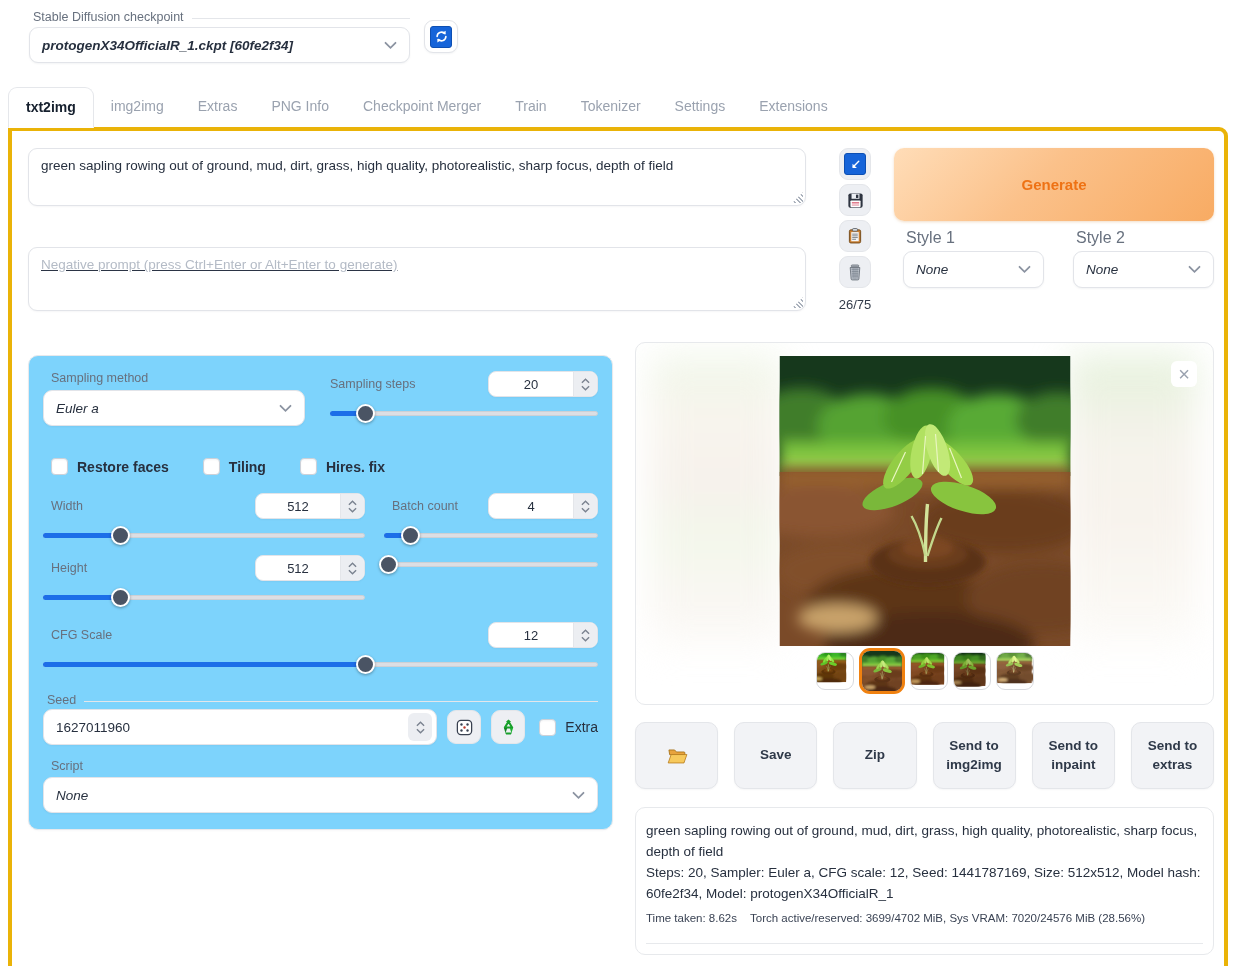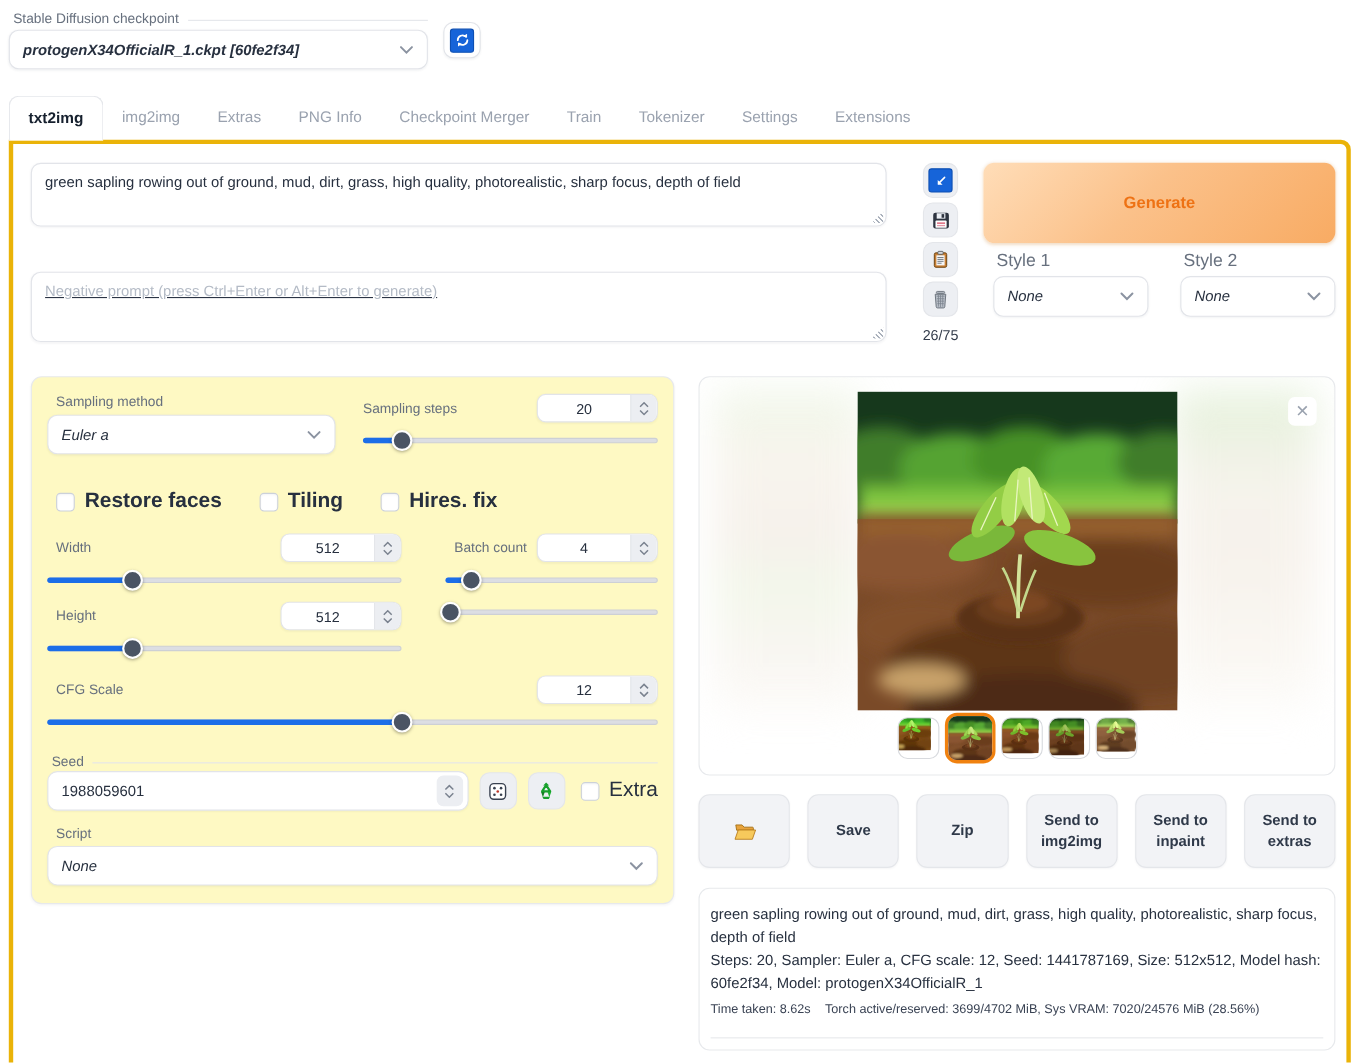--- a/index.html
+++ b/index.html
@@ -6,21 +6,21 @@
   html,body { background:#fff; }
   body {
     width:1236px; height:966px; overflow:hidden;
     font-family:"Liberation Sans", sans-serif;
     color:#2b3445; font-size:13px;
     position:relative;
   }
   .app { padding:8px; }
 
   
-  .ckpt-row { display:flex; align-items:flex-start; gap:14px; margin-top:2px; }
+  .ckpt-row { display:flex; align-items:flex-start; gap:14px; margin-top:2px;margin-left:21px; }
   .ckpt-block { width:381px; }
   .legend { display:flex; align-items:center; gap:8px; color:#67707e; font-size:12.5px; padding-left:4px; }
   .legend::after { content:""; flex:1; height:1px; background:#e4e6ea; margin-top:2px; }
   .dd { display:flex; align-items:center; justify-content:space-between; height:36px;
         background:#fff; border:1px solid #e2e4e9; border-radius:9px; padding:0 12px;
         box-shadow:0 1px 2px rgba(20,30,50,.05); cursor:pointer; margin-top:3px;font-style:italic; }
   .dd-val { font-size:13.5px; color:#27303f; font-weight:600; }
   .chev { flex:none; }
   .icon-btn { width:34px; height:33px; border:1px solid #e2e4e9; border-radius:9px; background:#fff;
               display:flex; align-items:center; justify-content:center; cursor:pointer; margin-top:10px;
@@ -57,40 +57,40 @@
   .generate-btn { width:100%; height:73px; border:none; border-radius:10px; cursor:pointer;
                   background:linear-gradient(135deg,#ffddb8 0%,#fbc18a 45%,#f8ab63 100%);
                   color:#ee7214; font-weight:700; font-size:15px; font-family:inherit;
                   box-shadow:0 1px 3px rgba(200,120,30,.25); }
   .styles-row { display:flex; gap:29px; margin-top:8px; padding-left:9px; }
   .style-block { width:141px; }
   .style-label { color:#67707e; font-size:16px; padding-left:3px; margin-bottom:4px; }
 
   
   .panels { display:flex; margin-top:30px; gap:22px; align-items:flex-start; }
-  .settings-card { width:585px; border:1px solid #e7e9ec; border-radius:10px; background:#fef9c3; padding:15px 14px 16px; box-shadow:0 1px 2px rgba(20,30,50,.03); }
+  .settings-card { width:585px; border:1px solid #e7e9ec; border-radius:10px; background:#7dd3fc; padding:15px 14px 16px; box-shadow:0 1px 2px rgba(20,30,50,.03);margin-top:13px; }
   .lbl { color:#67707e; font-size:12.5px; }
   .samp-row { display:flex; }
   .samp-left { width:262px; }
   .samp-left .lbl { padding-left:8px; margin-bottom:5px; }
   .samp-right { flex:1; margin-left:25px; }
   .num-row { display:flex; align-items:center; justify-content:space-between; }
   .num { display:flex; align-items:stretch; width:110px; height:26px; border:1px solid #e2e4e9; border-radius:8px; background:#fff; overflow:hidden; box-shadow:0 1px 2px rgba(20,30,50,.04); }
   .num-val { flex:1; display:flex; align-items:center; justify-content:center; font-size:13px; color:#27303f; }
   .spin { width:24px; background:#eceef2; border-left:1px solid #e4e6ea; display:flex; flex-direction:column; align-items:center; justify-content:center; gap:1px; cursor:pointer; }
   .slider { position:relative; height:18px; margin-top:7px; cursor:pointer; }
   .slider .track { position:absolute; left:0; right:0; top:7px; height:5px; background:#dcdee3; border:1px solid #cdd0d5; border-radius:4px; }
   .slider .fill { position:absolute; left:0; top:7px; height:5px; width:var(--p,0%); background:#1c6ee8; border-radius:4px; }
   .slider .knob { position:absolute; top:0; left:var(--p,0%); width:19px; height:19px; margin-left:-9px; border-radius:50%;
                   background:#4a5464; border:2.5px solid #fff; box-shadow:0 1px 3px rgba(0,0,0,.35); }
   .cb-row { display:flex; gap:34px; margin-top:32px; padding-left:8px; }
   .cb { display:flex; align-items:center; gap:9px; cursor:pointer; }
   .cb .box { width:17px; height:17px; border:1px solid #ccd1d9; border-radius:4px; background:#fff; box-shadow:inset 0 1px 2px rgba(20,30,50,.05); }
-  .cb .cb-label { font-size:19px; color:#27303f; font-weight:600; }
-  .dims { display:flex; gap:40px; margin-top:12px; }
+  .cb .cb-label { font-size:14px; color:#27303f; font-weight:600; }
+  .dims { display:flex; gap:19px; margin-top:12px; }
   .dims-l { width:322px; }
   .dims-r { flex:1; }
   .dim-block { margin-top:6px; }
   .dim-block .num-row .lbl { padding-left:8px; }
   .cfg-block { margin-top:16px; }
   .cfg-block .num-row .lbl { padding-left:8px; }
   .seed-block { margin-top:20px; }
   .seed-row { display:flex; align-items:center; gap:10px; margin-top:2px; }
   .seed-input { flex:1; height:36px; border:1px solid #e2e4e9; border-radius:9px; background:#fff; display:flex; align-items:center; padding:0 4px 0 12px; box-shadow:0 1px 2px rgba(20,30,50,.04); }
   .seed-val { flex:1; font-size:13.5px; color:#27303f; }
@@ -447,21 +447,21 @@
               <div class="knob"></div>
           </div>
         </div>
 
         <div class="seed-block">
           <div class="legend">
             <span>Seed</span>
           </div>
           <div class="seed-row">
             <div class="seed-input">
-              <span class="seed-val">1988059601</span>
+              <span class="seed-val">1627011960</span>
               <span class="spin">
                 <svg width="9" height="6" viewBox="0 0 10 6">
                     <path d="M1 5l4-4 4 4" stroke="#7a828f" stroke-width="1.5" fill="none"></path>
                   </svg>
                 <svg width="9" height="6" viewBox="0 0 10 6">
                     <path d="M1 1l4 4 4-4" stroke="#7a828f" stroke-width="1.5" fill="none"></path>
                   </svg>
               </span>
             </div>
             <div class="mini-btn">

